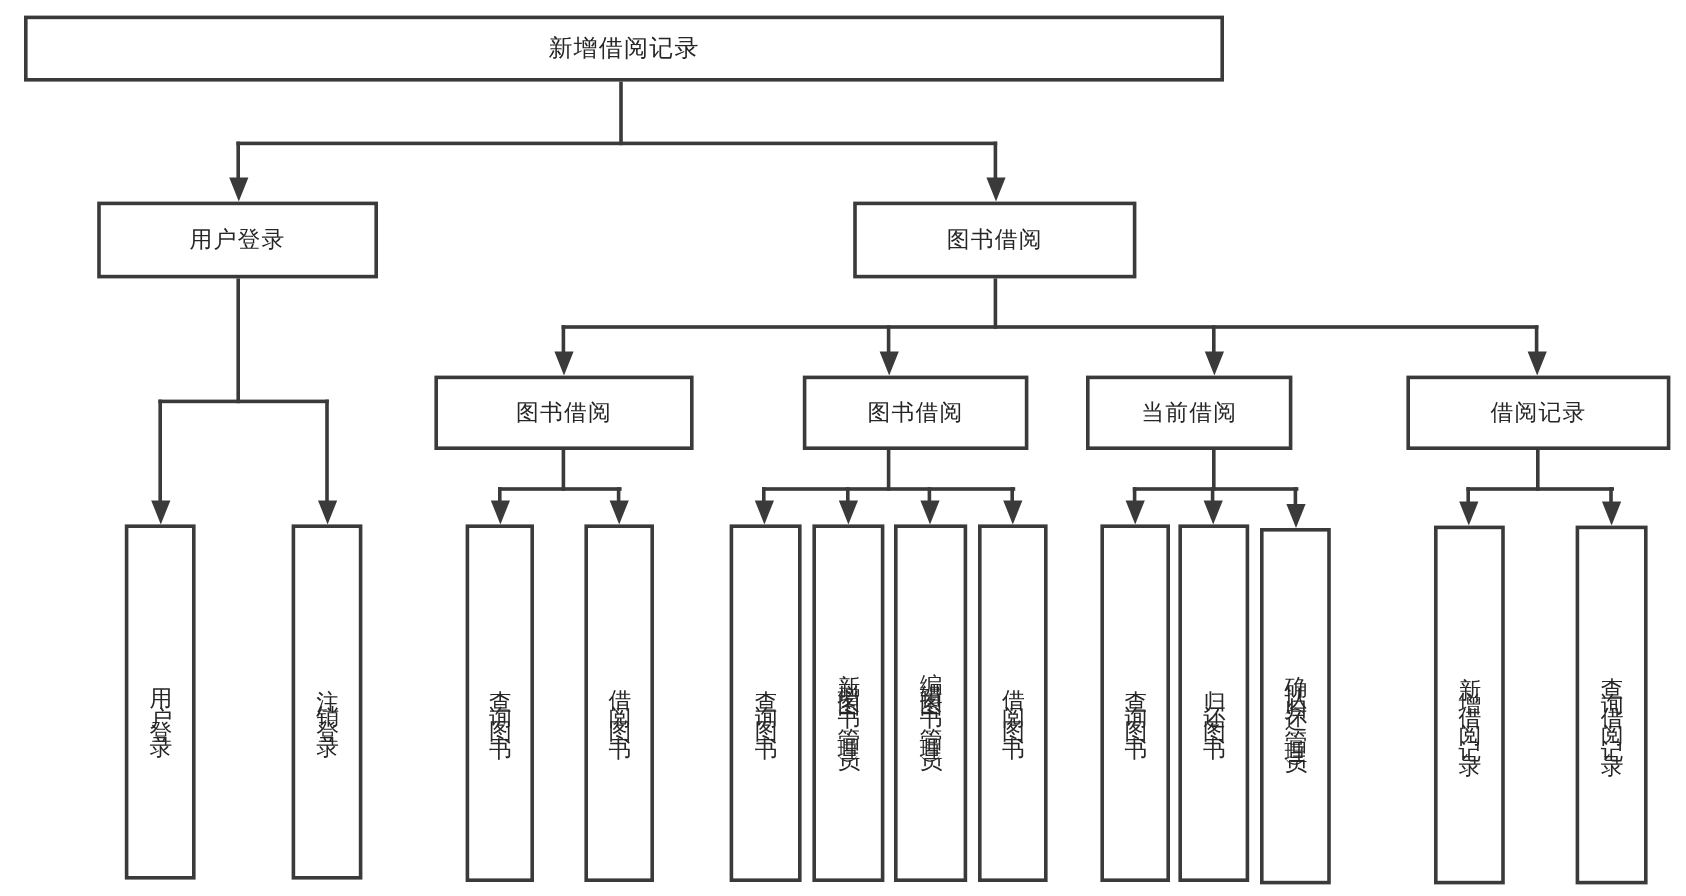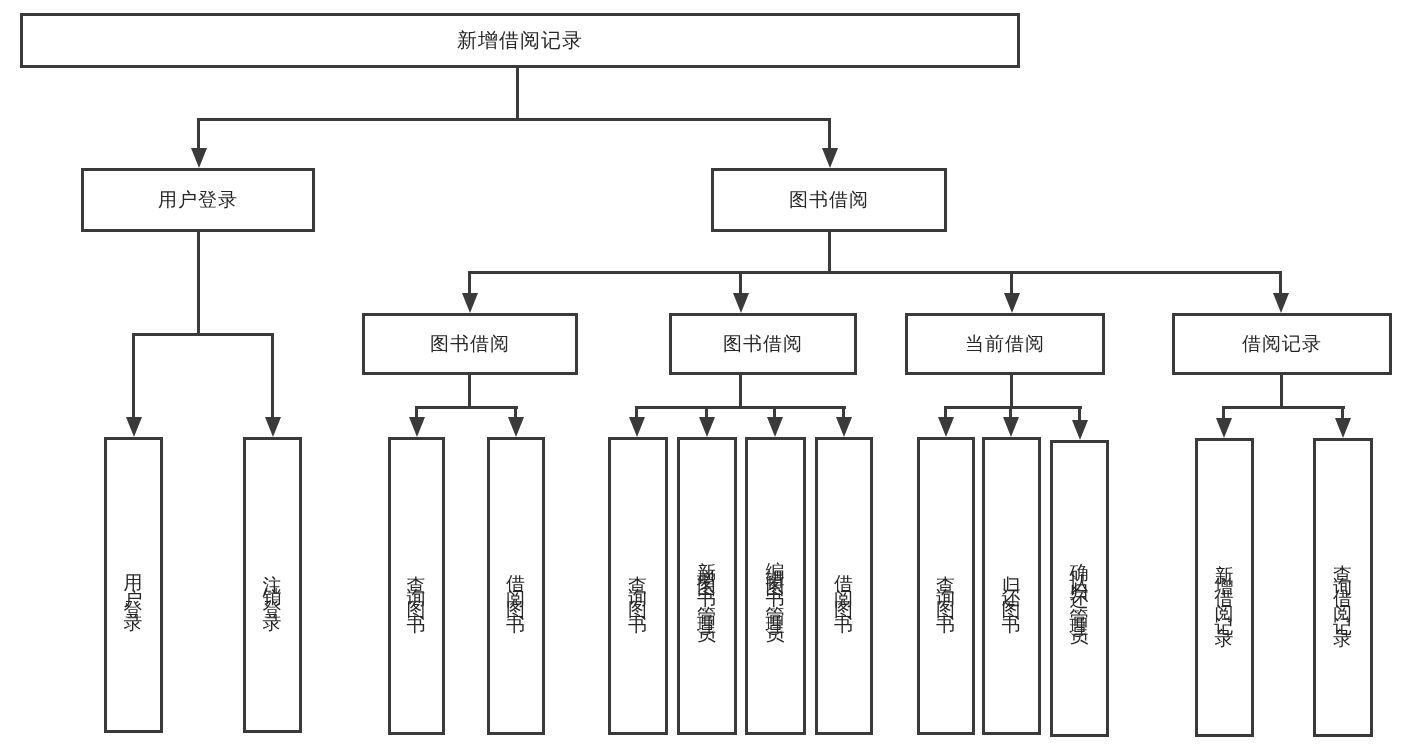--- a/index.html
+++ b/index.html
@@ -89,21 +89,21 @@
   <div class="arrow" style="left:470px;top:293px;"></div>
   <div class="vline" style="left:739px;top:271px;height:24px;"></div>
   <div class="arrow" style="left:741px;top:293px;"></div>
   <div class="vline" style="left:1010px;top:271px;height:24px;"></div>
   <div class="arrow" style="left:1012px;top:293px;"></div>
   <div class="vline" style="left:1279px;top:271px;height:24px;"></div>
   <div class="arrow" style="left:1281px;top:293px;"></div>
 
   <div class="node" style="left:362px;top:313px;width:216px;height:62px;">图书借阅</div>
   <div class="node" style="left:669px;top:313px;width:188px;height:62px;">图书借阅</div>
-  <div class="node" style="left:905px;top:313px;width:200px;height:62px;">当前借阅</div>
+  <div class="node" style="left:905px;top:313px;width:172px;height:62px;">当前借阅</div>
   <div class="node" style="left:1172px;top:313px;width:220px;height:62px;">借阅记录</div>
 
   <div class="vline" style="left:468px;top:375px;height:34px;"></div>
   <div class="vline" style="left:739px;top:375px;height:34px;"></div>
   <div class="vline" style="left:1010px;top:375px;height:34px;"></div>
   <div class="vline" style="left:1280px;top:375px;height:34px;"></div>
 
   <div class="hline" style="left:415px;top:406px;width:103px;"></div>
   <div class="hline" style="left:635px;top:406px;width:211px;"></div>
   <div class="hline" style="left:944px;top:406px;width:138px;"></div>

